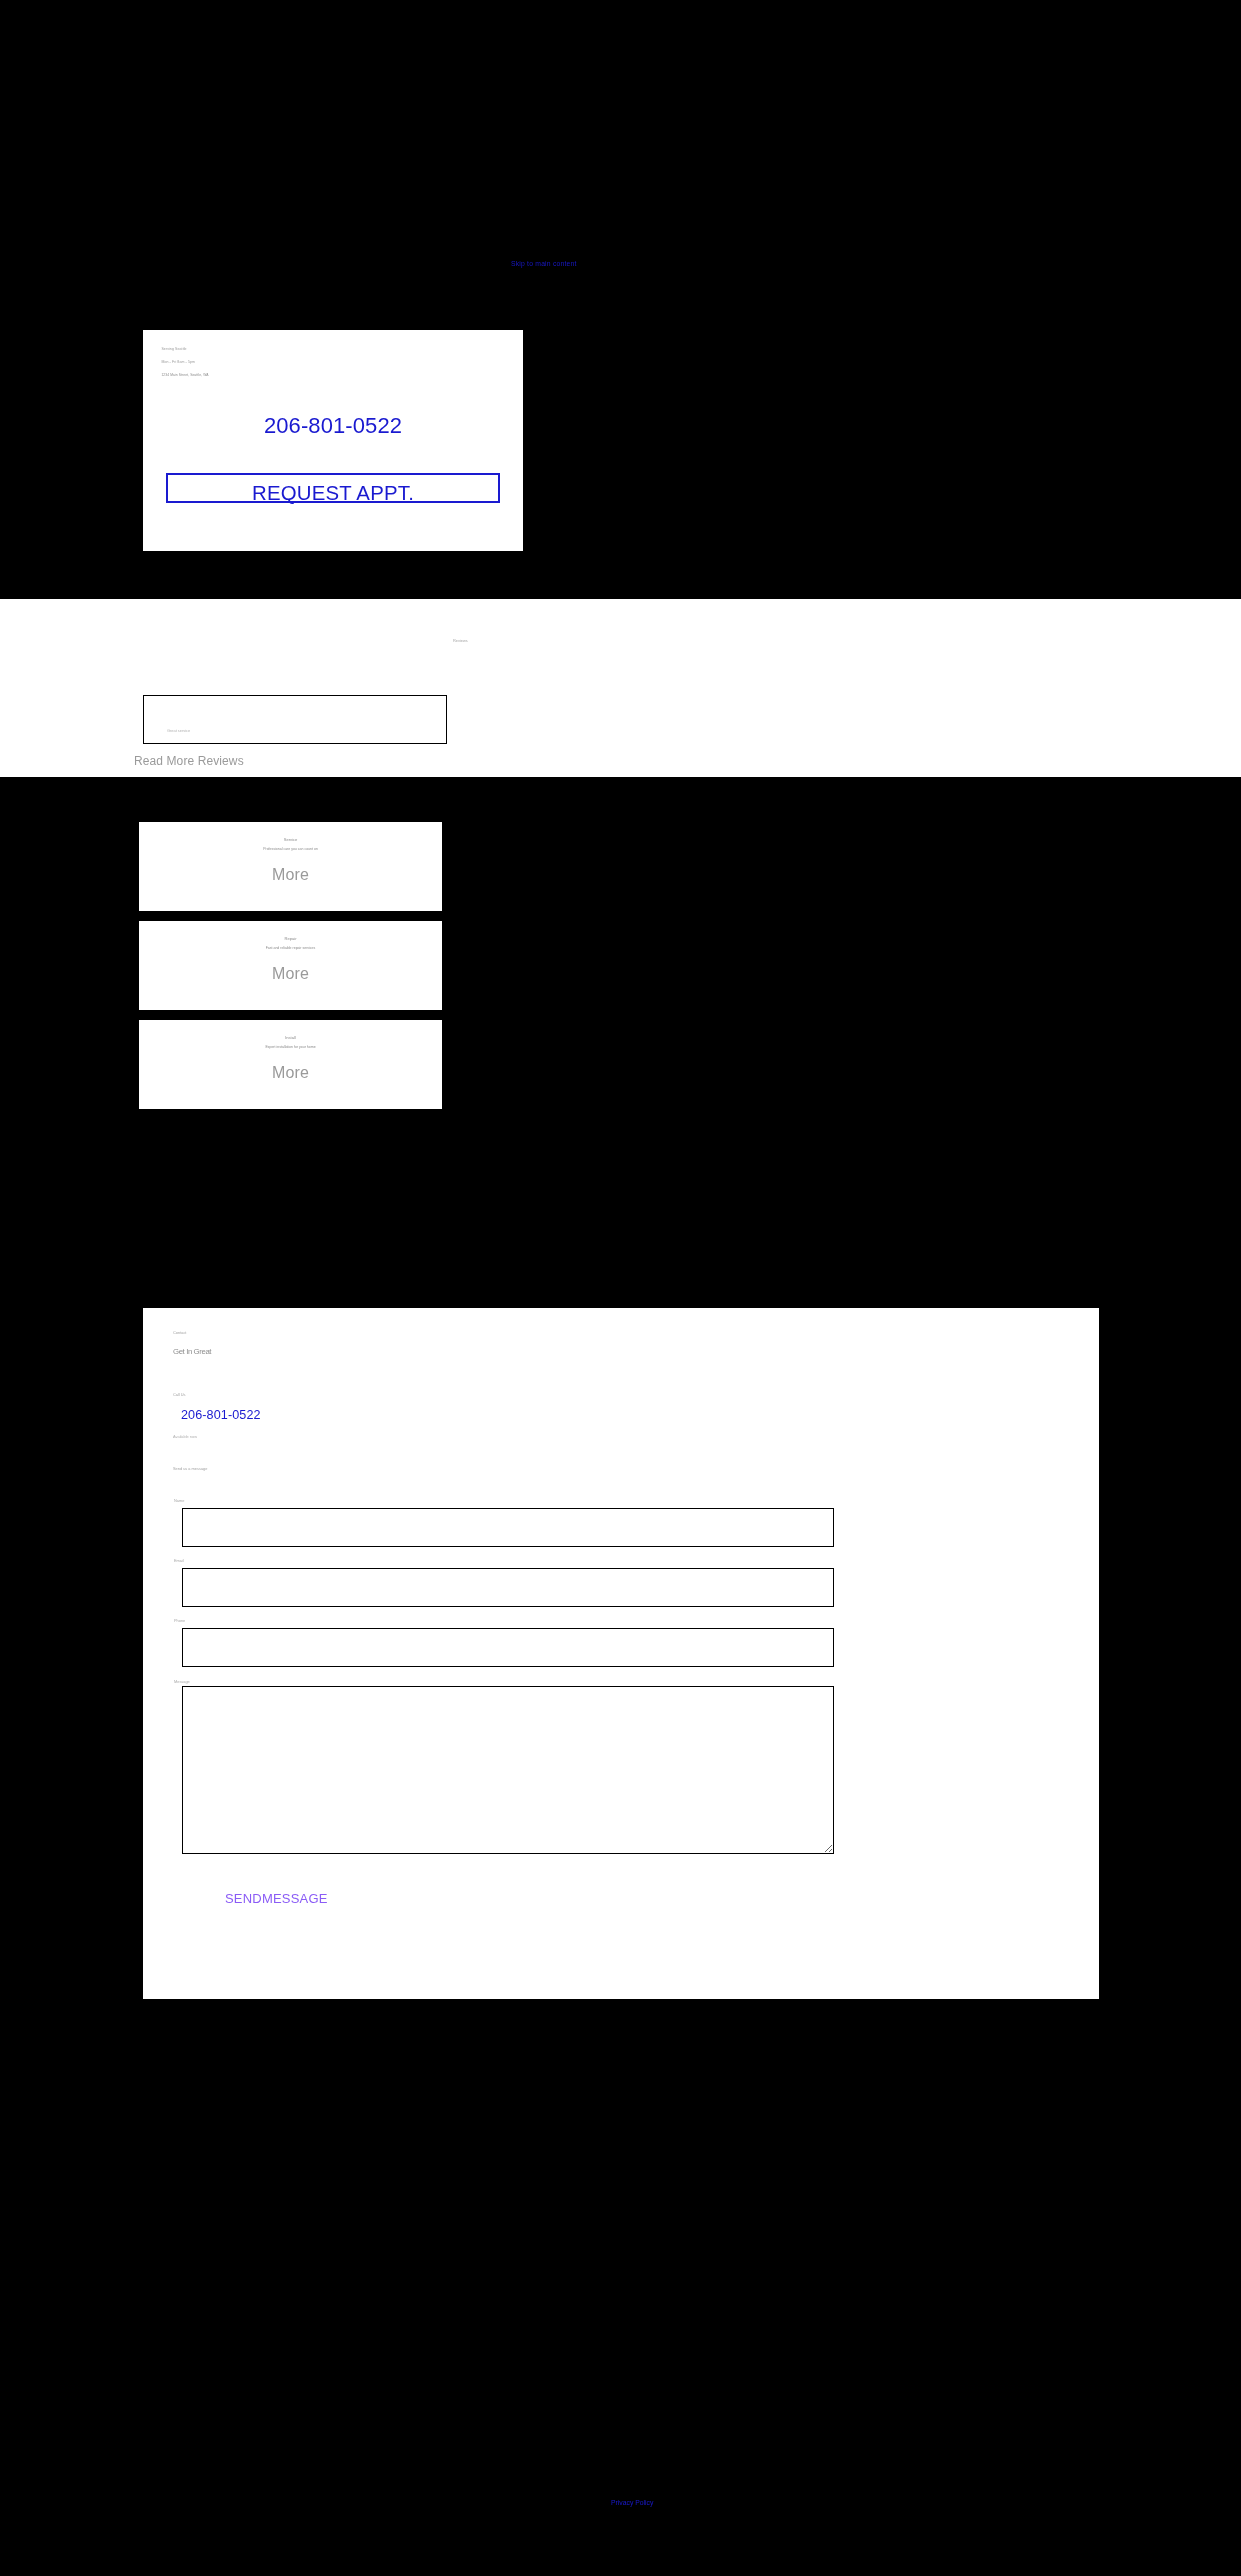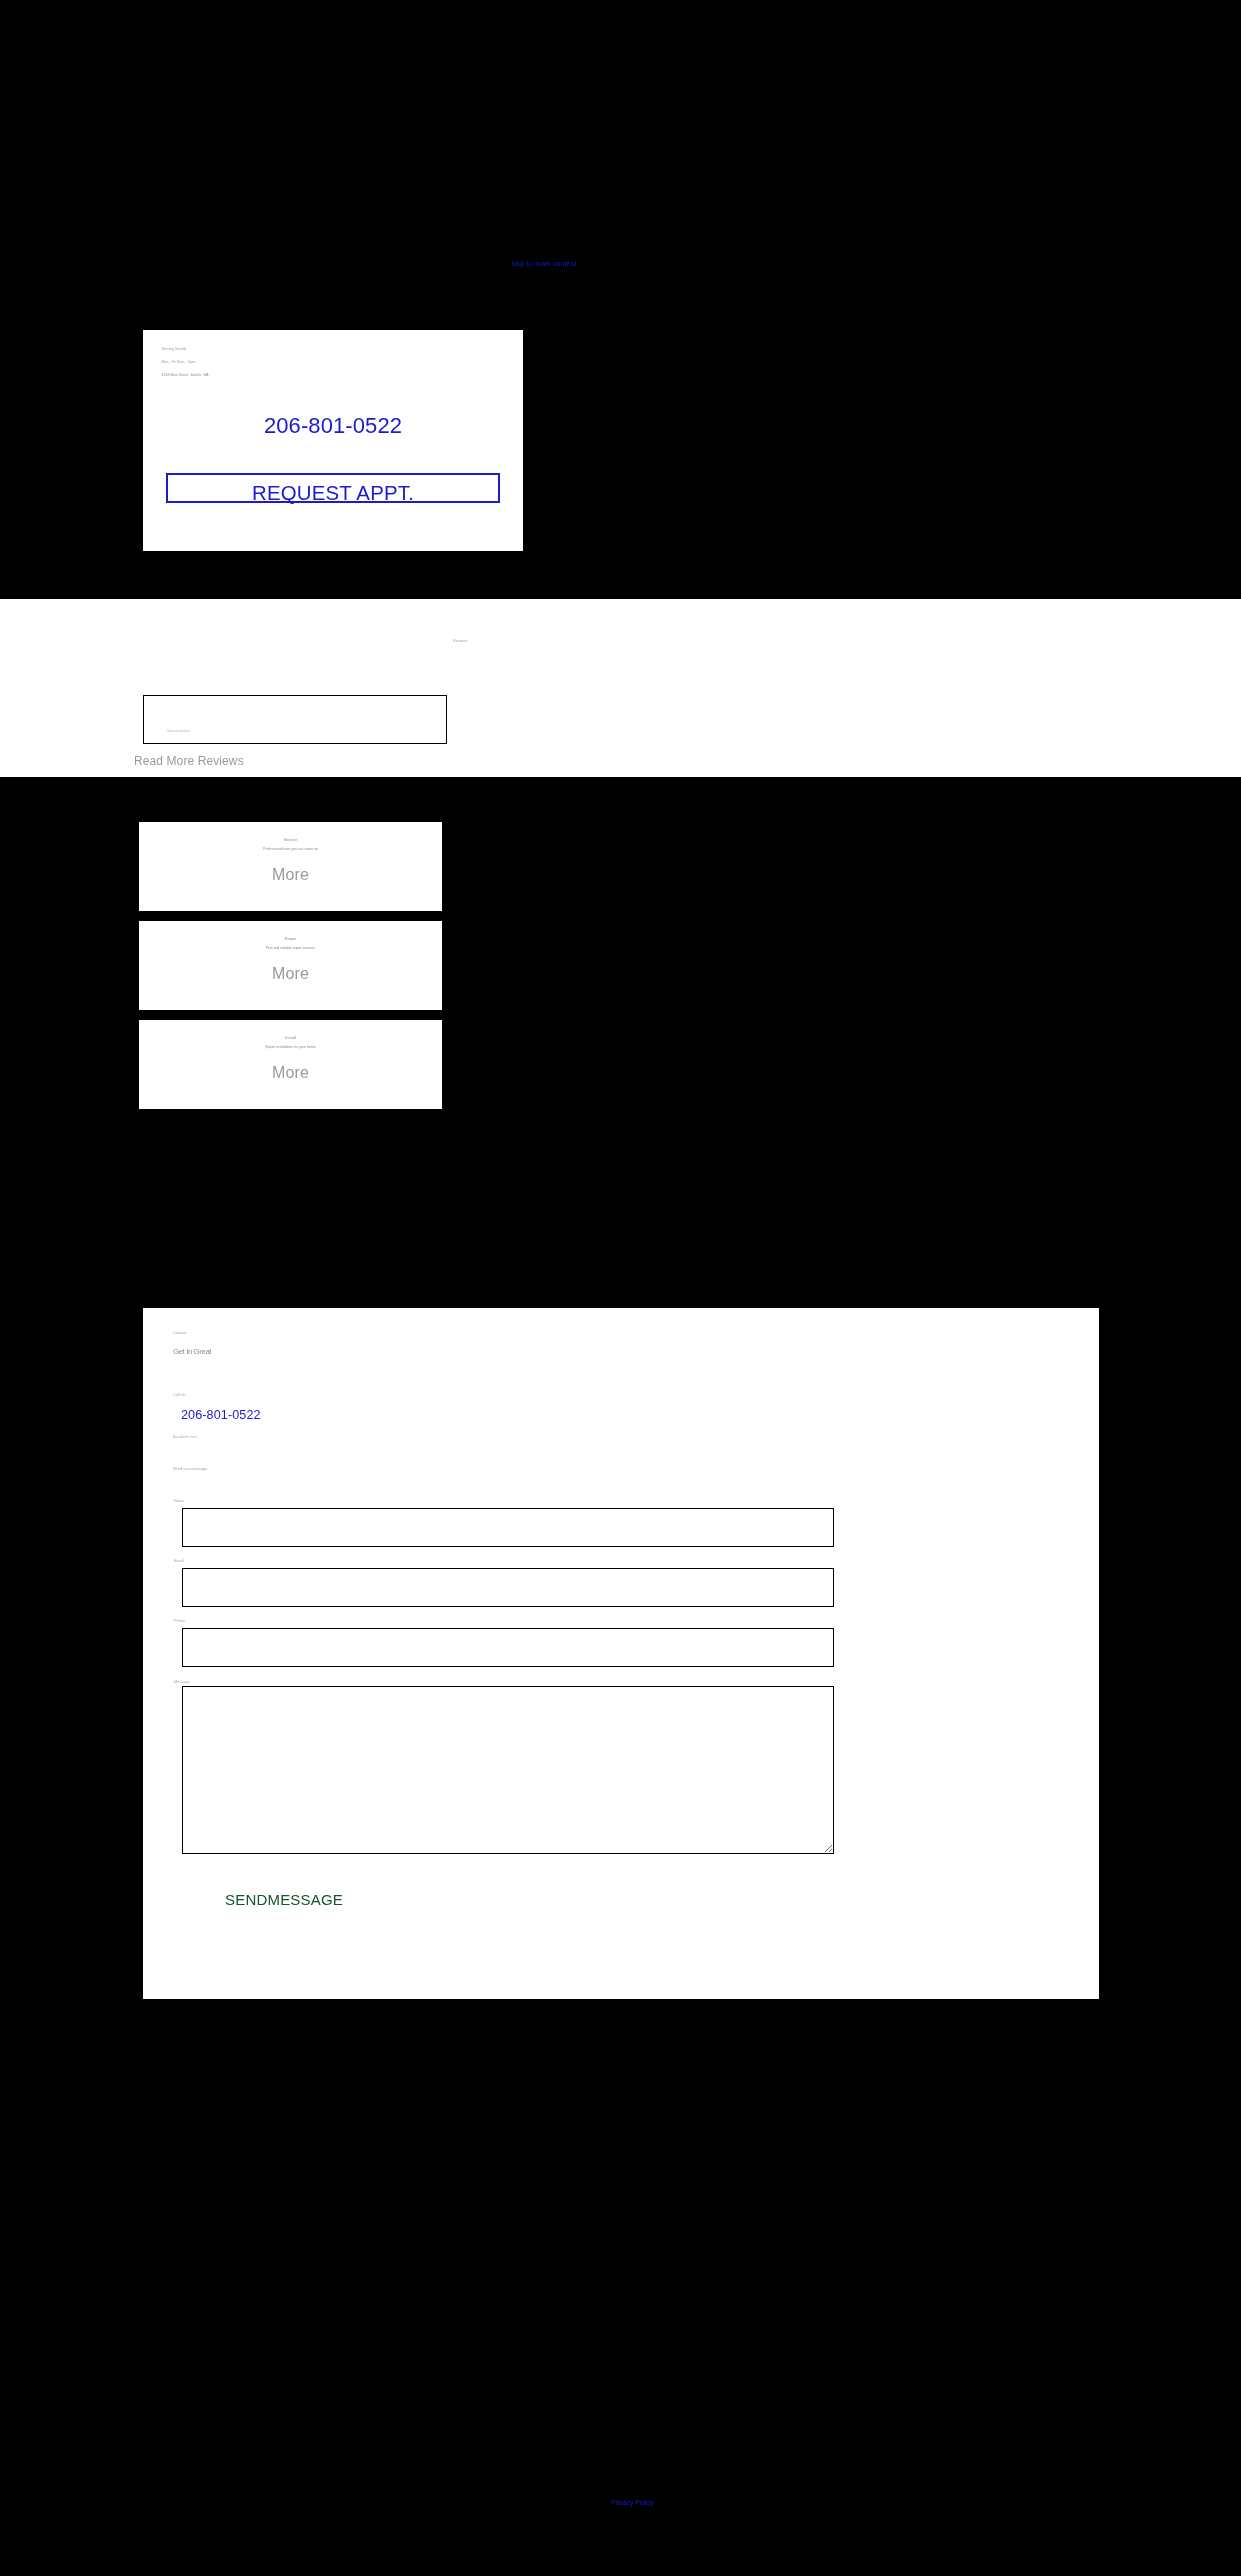--- a/index.html
+++ b/index.html
@@ -221,22 +221,22 @@
   .f2-label { top: 250px; }
   .f2-box   { top: 260px; height: 39px; }
   .f3-label { top: 310px; }
   .f3-box   { top: 320px; height: 39px; }
   .f4-label { top: 371px; }
   .f4-box   { top: 378px; height: 168px; }
 
   .send-message {
     position: absolute;
     left: 82px; top: 583px;
-    font-size: 15px;
-    color: #14532d;
+    font-size: 13px;
+    color: #8b5cf6;
     letter-spacing: 0.2px;
     white-space: nowrap;
     cursor: pointer;
   }
 
   
   .footer-region {
     position: absolute;
     left: 0; top: 1999px;
     width: 1242px; height: 577px;

